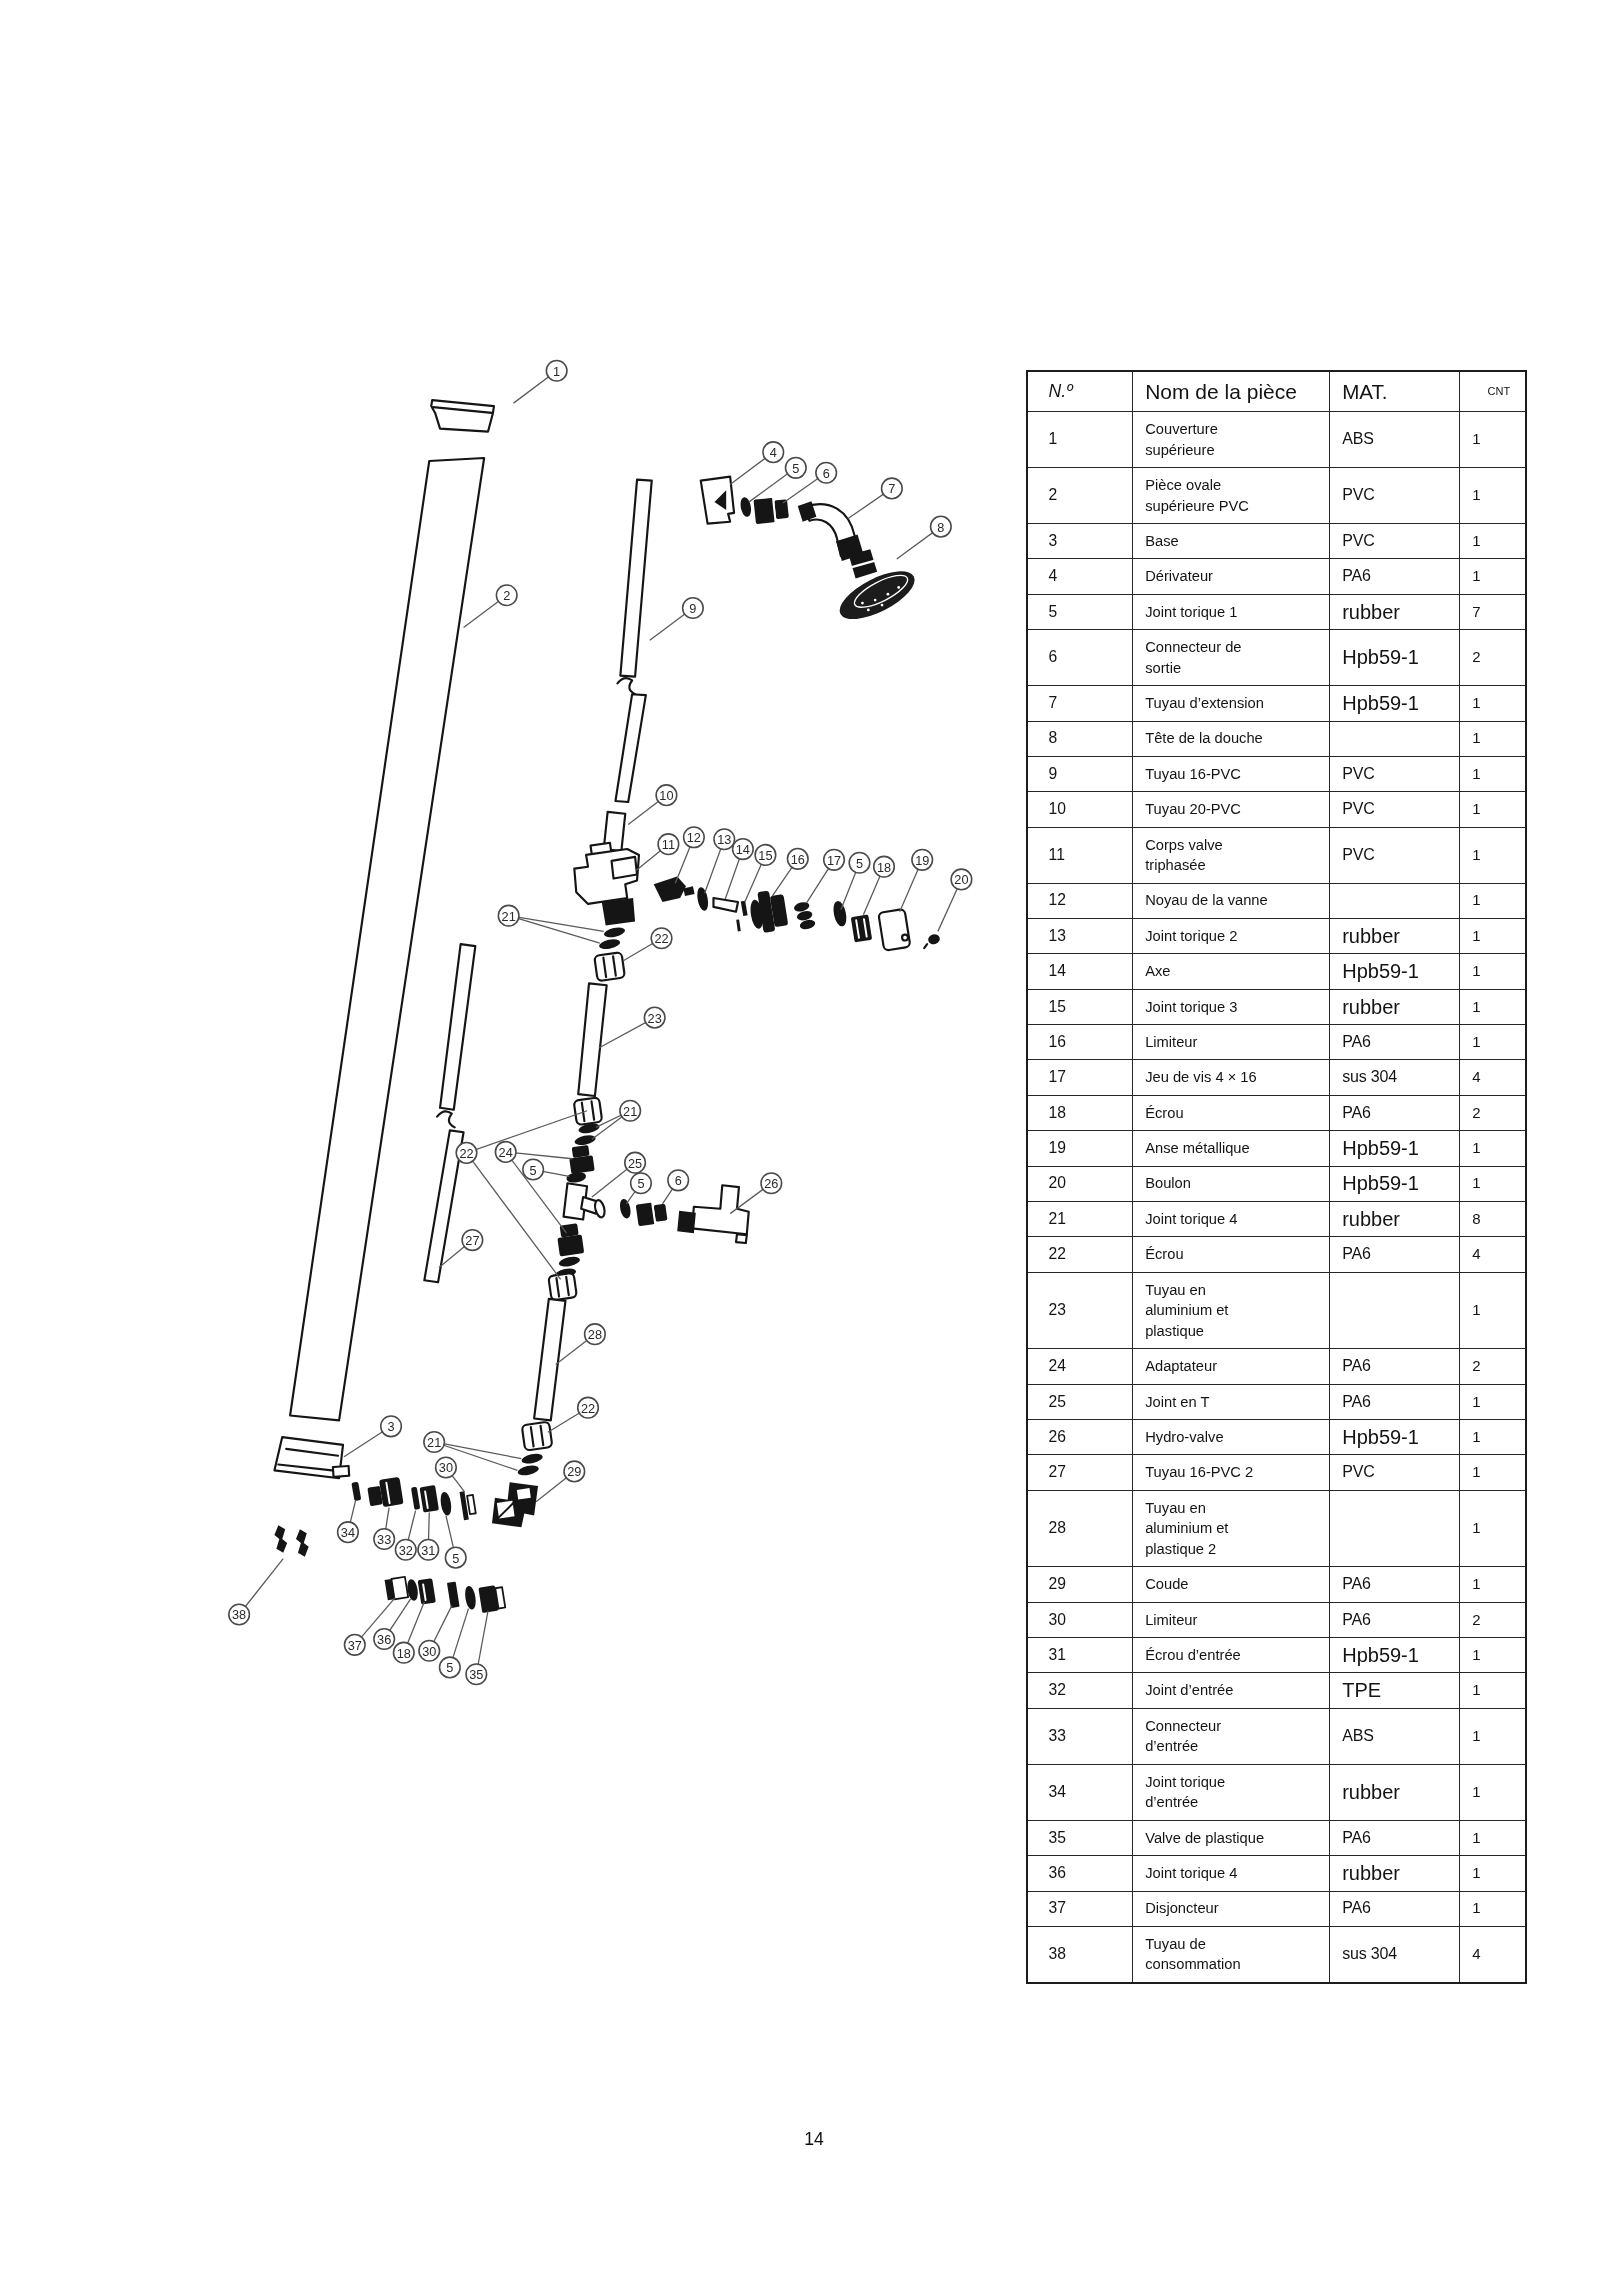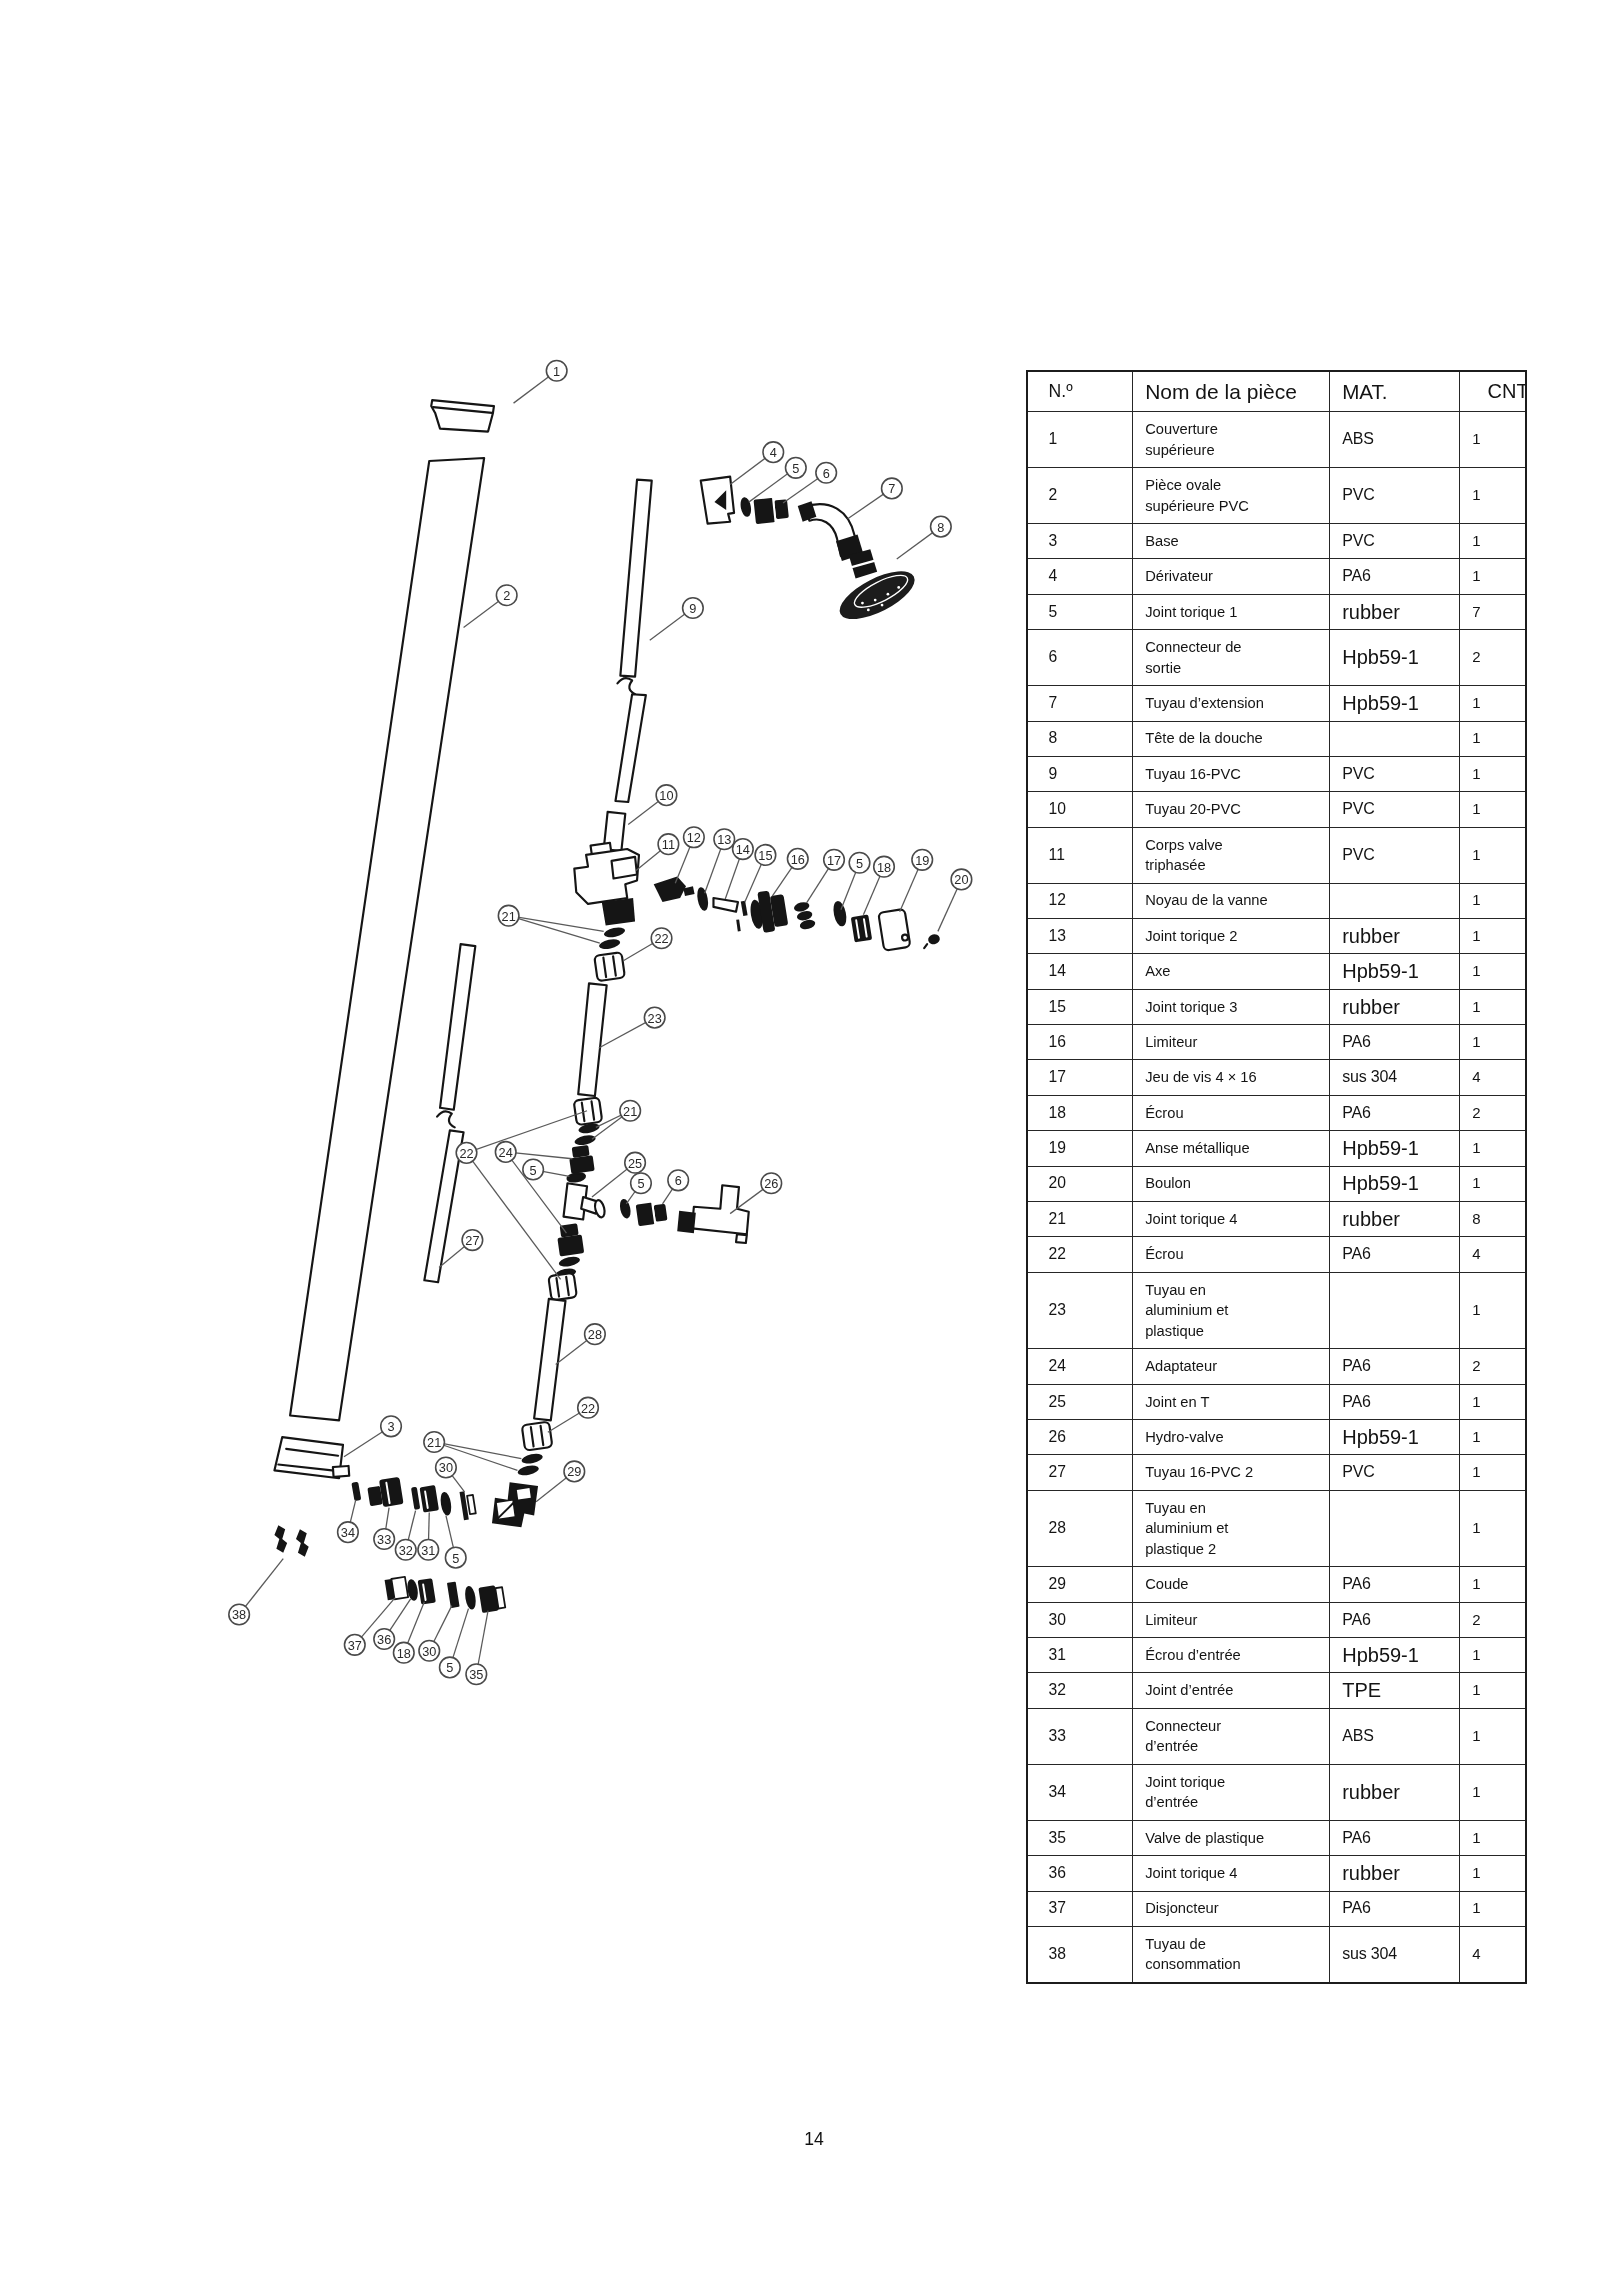--- a/index.html
+++ b/index.html
@@ -13,23 +13,23 @@
   table.parts-table {
     position:absolute; left:1026px; top:370px; width:499px;
     border-collapse:collapse; table-layout:fixed; color:#141414;
     border:2.4px solid #1c1c1c;
   }
   .parts-table th, .parts-table td { border:1.6px solid #262626; }
   .parts-table th {
     font-weight:normal; text-align:left; padding:7.8px 5.9px 7.8px 12.7px; font-size:21px;
     line-height:23.5px; white-space:nowrap; overflow:hidden;
   }
-  .parts-table th.h-n   { padding-left:20.6px; font-size:17.6px; }
+  .parts-table th.h-n   { padding-left:20.6px; font-size:17.6px;font-style:italic; }
   .parts-table th.h-mat { font-size:20.6px; }
-  .parts-table th.h-cnt { font-size:20px;padding-left:28px; }
+  .parts-table th.h-cnt { font-size:11px;padding-left:28px; }
   .parts-table td {
     padding:6.9px 5.9px 6.9px 12.7px; font-size:14.7px; line-height:20.6px;
     vertical-align:middle; overflow:hidden;
   }
   .parts-table td.col-n   { padding-left:20.6px; font-size:15.7px; }
   .parts-table td.col-name{ white-space:pre-line; }
   .parts-table td.col-mat { font-size:20px; }
   .parts-table td.mat-cond{ font-size:16px; letter-spacing:-0.2px; }
   .parts-table td.col-cnt { font-size:15px; }
 

